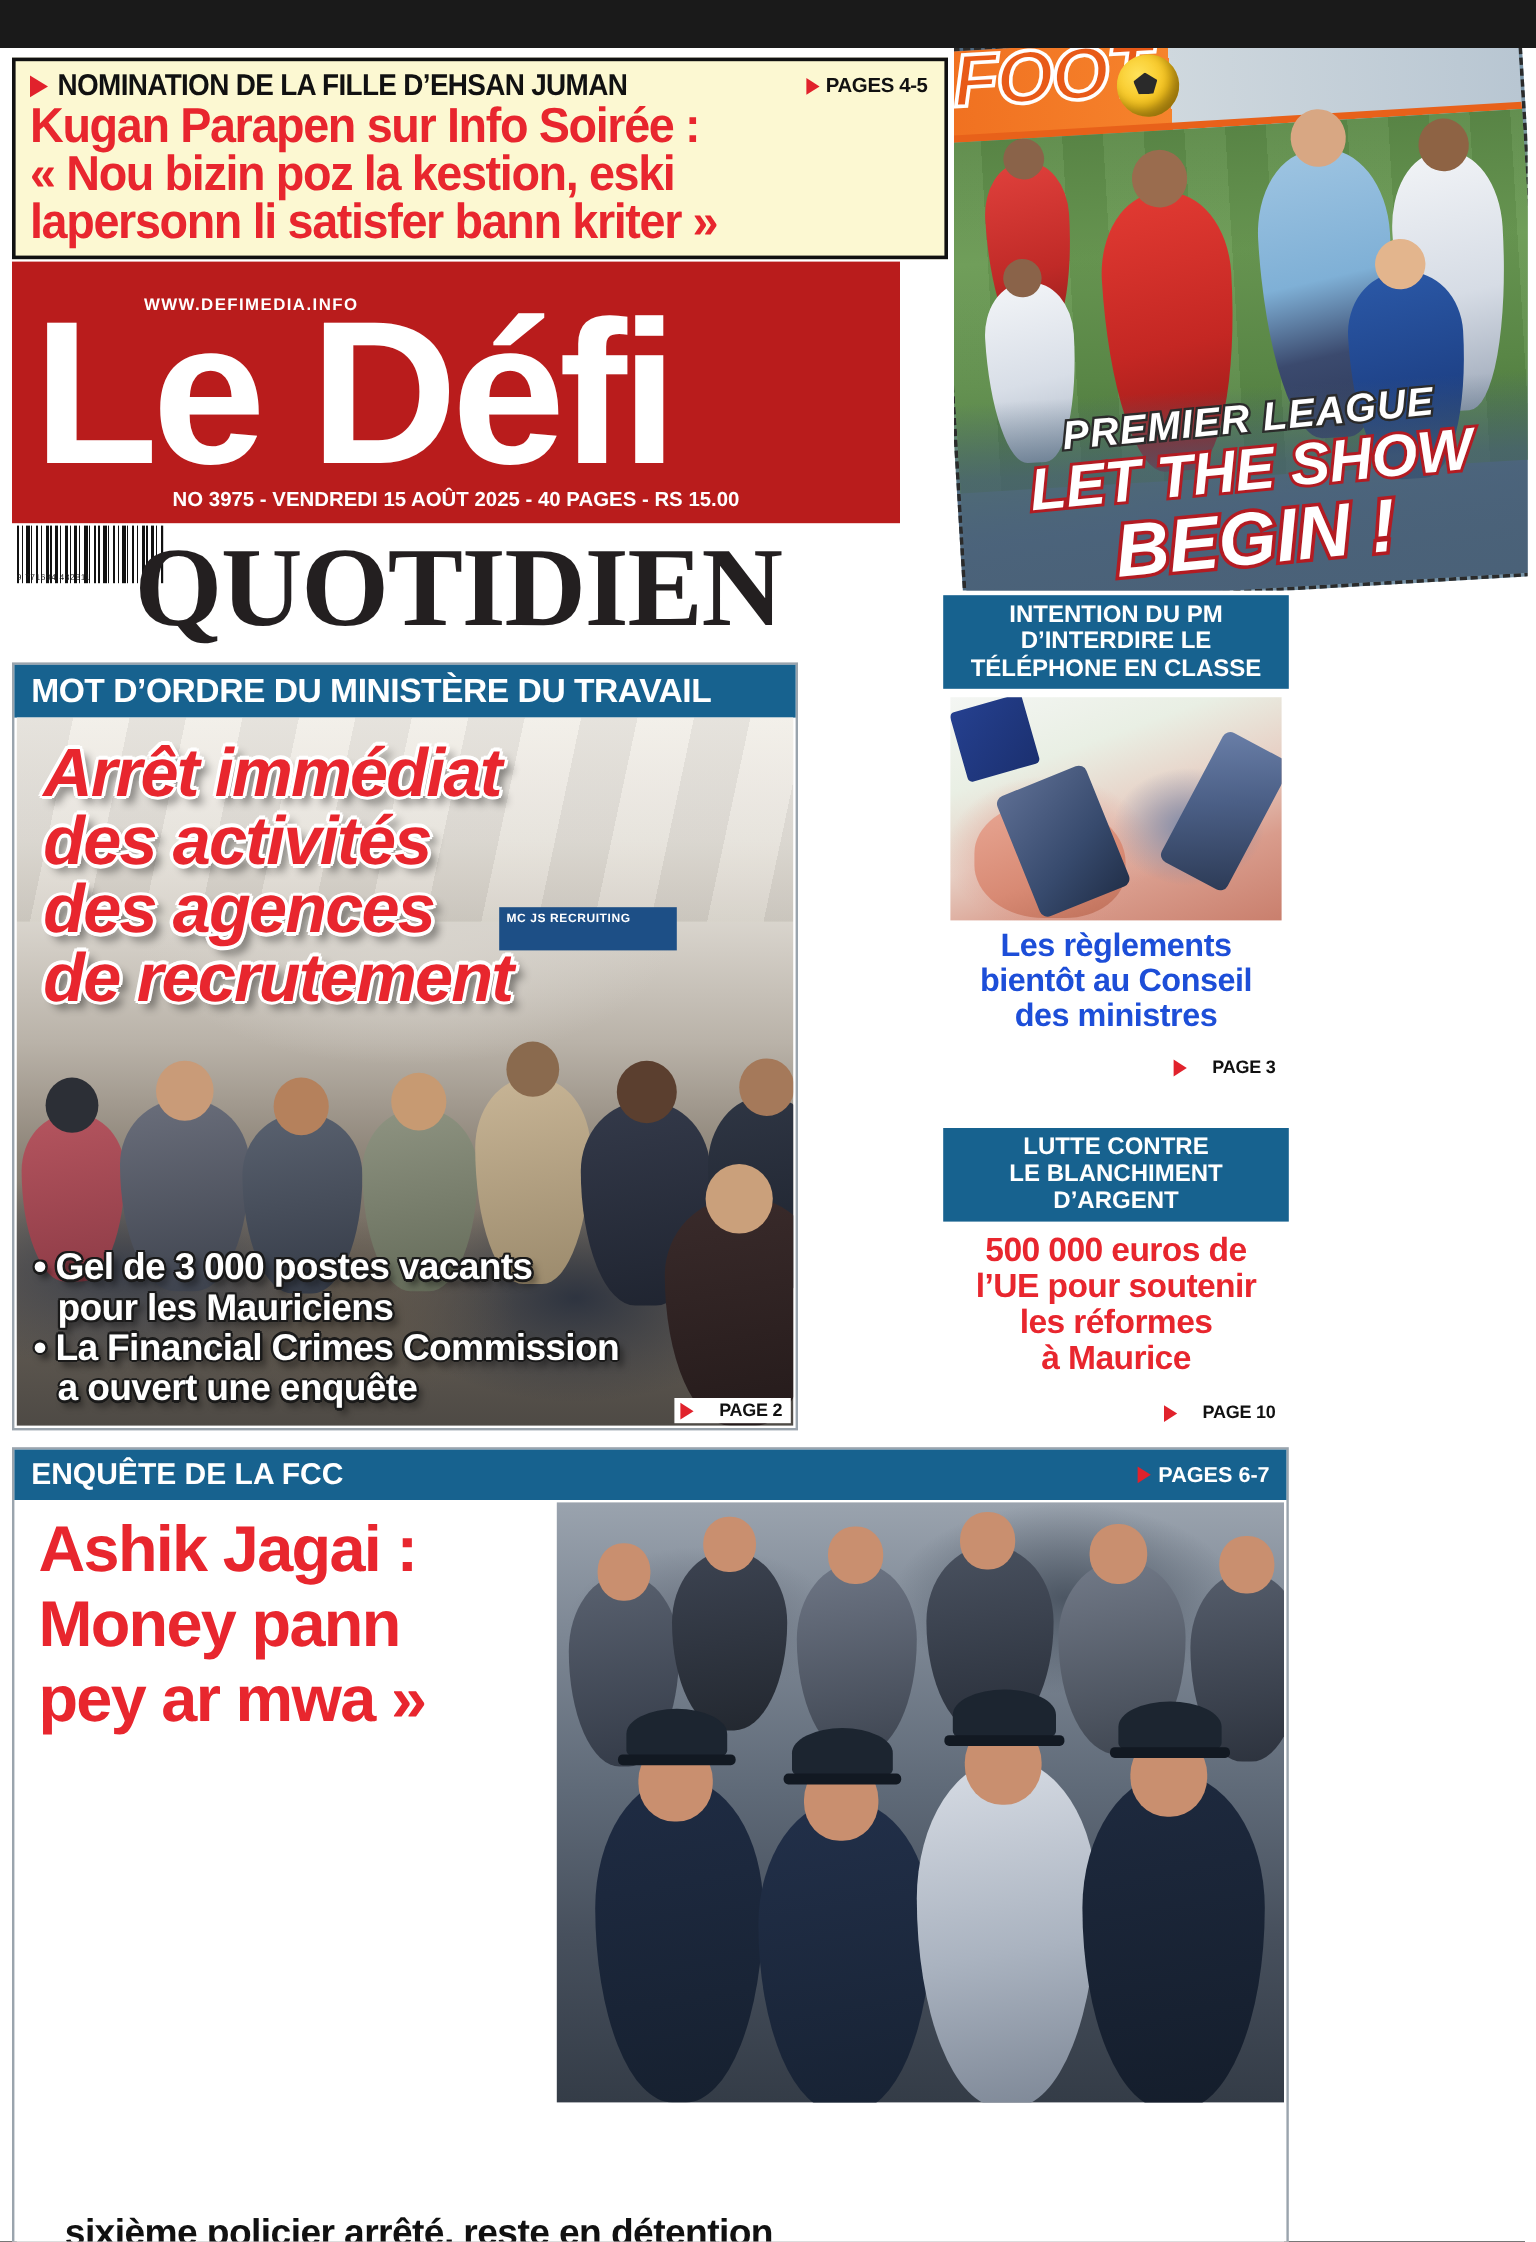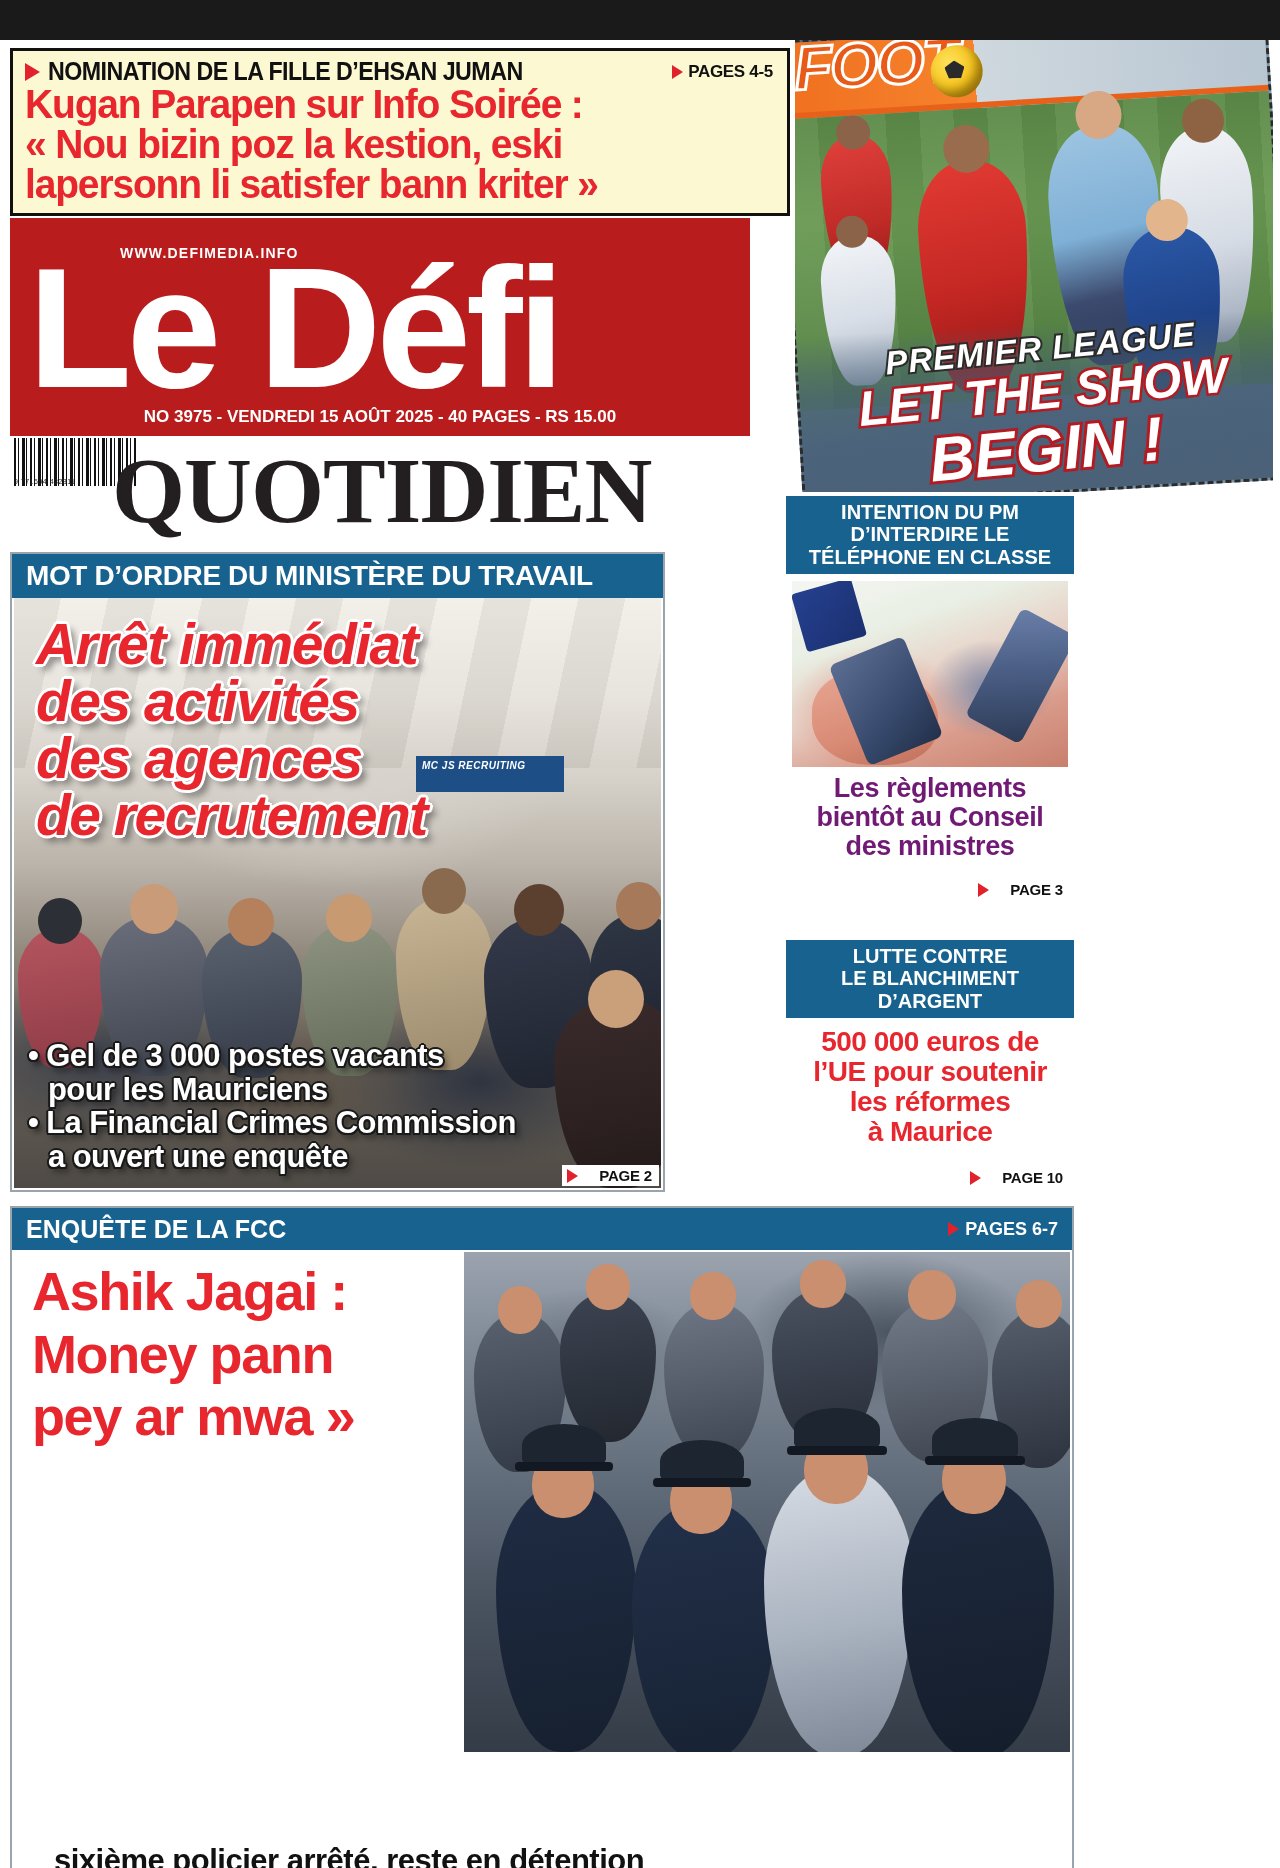--- a/index.html
+++ b/index.html
@@ -160,21 +160,20 @@
   .lead-bar { height:44px; font-size:28px; letter-spacing:-0.4px; }
   .lead-photo {
     position:absolute; left:2px; top:44px; right:2px; bottom:2px;
     overflow:hidden;
     background:
       radial-gradient(ellipse 260px 120px at 14% 78%, #3a3f4a 0%, rgba(58,63,74,0) 70%),
       radial-gradient(ellipse 200px 110px at 42% 84%, #5a5248 0%, rgba(90,82,72,0) 72%),
       radial-gradient(ellipse 220px 120px at 72% 82%, #2e3440 0%, rgba(46,52,64,0) 72%),
       radial-gradient(ellipse 300px 150px at 50% 30%, #d8d4cd 0%, rgba(216,212,205,0) 75%),
       linear-gradient(180deg,#e9e6e0 0%,#dedad3 26%,#b9b2a8 46%,#8d8478 62%,#6a6258 78%,#4e4a45 100%);
-    font-style: italic;
   }
   .lp-tent {
     position:absolute; left:0; top:0; width:100%; height:170px;
     background:linear-gradient(180deg,#f2efe9 0%,#e6e2db 60%,#d5d0c7 100%);
   }
   .lp-tent:after{
     content:"";position:absolute;left:0;top:0;width:100%;height:100%;
     background:repeating-linear-gradient(102deg,rgba(0,0,0,.05) 0 46px,rgba(255,255,255,.06) 46px 92px);
   }
   .lp-booth{
@@ -245,21 +244,21 @@
     position:absolute; left:6px; top:4px; width:62px; height:60px;
     background:linear-gradient(140deg,#25408f 0%,#1b3070 100%);
     transform:rotate(-16deg); border-radius:4px;
   }
   .ph-hand {
     position:absolute; left:20px; top:88px; width:126px; height:96px;
     background:linear-gradient(160deg,#e8a794 0%,#d88a74 60%,#bd6f59 100%);
     border-radius:44% 52% 40% 46%;
   }
   .side-red-head {
-    text-align:center; color:#701a75; font-weight:bold;
+    text-align:center; color:#1d4ed8; font-weight:bold;
     font-size:27px; line-height:1.07; margin-top:7px; letter-spacing:-0.4px;
   }
   .side-badge { position:absolute; right:4px; bottom:2px; }
 
   .side-money {
     position:absolute; left:786px; top:900px; width:288px; height:250px;
   }
   .money-red {
     text-align:center; color:#e8262e; font-weight:bold;
     font-size:28px; line-height:1.07; margin-top:9px; letter-spacing:-0.5px;

